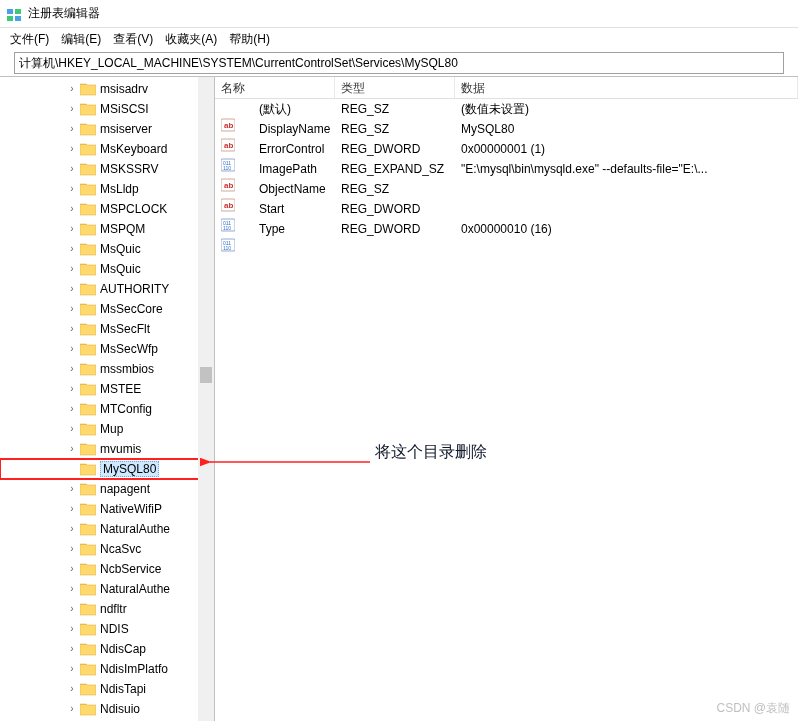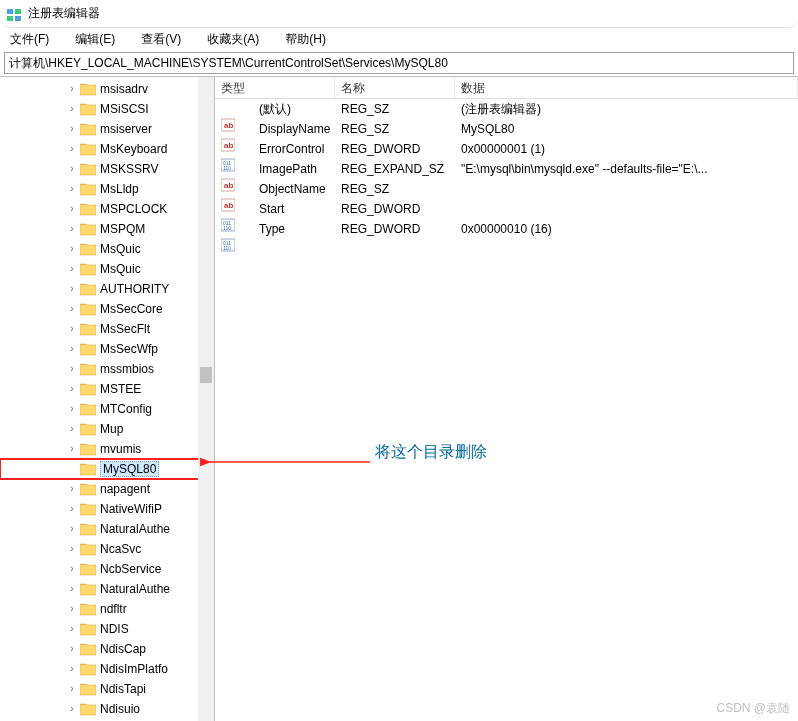--- a/index.html
+++ b/index.html
@@ -13,45 +13,44 @@
       position: relative;
       color: #000;
     }
     .titlebar {
       height: 28px;
       display: flex;
       align-items: center;
       padding: 0 6px;
       background: #fff;
       border-bottom: 1px solid #e0e0e0;
-      border-radius: 10px;
     }
     .reg-icon {
       width: 16px; height: 16px;
       margin-right: 6px;
       display: inline-flex;
       align-items: center;
       justify-content: center;
     }
     .menubar {
       height: 22px;
       display: flex;
       align-items: center;
-      gap: 14px;
+      gap: 0;
       padding: 0 4px;
       background: #fff;
     }
     .menubar .menu-item {
       padding: 2px 6px;
       cursor: default;
     }
     .addressbar {
       height: 22px;
       border: 1px solid #a0a0a0;
-      margin: 2px 4px;
+      margin: 2px 14px;
       padding: 2px 4px;
       background: #fff;
       font-size: 12px;
       white-space: nowrap;
       overflow: hidden;
     }
     .main {
       display: flex;
       height: calc(100% - 76px);
       border-top: 1px solid #c0c0c0;
@@ -152,21 +151,21 @@
     .annotation {
       position: absolute;
       left: 210px;
       top: 452px;
       pointer-events: none;
     }
     .annotation-text {
       position: absolute;
       left: 165px;
       top: -10px;
-      color: #0369a1;
+      color: #0f172a;
       font-size: 16px;
       white-space: nowrap;
     }
     .watermark {
       position: absolute;
       right: 8px;
       bottom: 4px;
       color: rgba(128,128,128,0.5);
       font-size: 12px;
     }
@@ -519,37 +518,37 @@
           <span class="label">Ndisuio</span>
         </div>
         <div class="tree-node"></div>
       </div>
     <div class="tree-scrollbar">
       <div class="scroll-thumb"></div>
     </div>
   </div>
   <div class="list-pane">
     <div class="list-header">
+      <div class="col col-name">名称</div>
       <div class="col col-type">类型</div>
-      <div class="col col-name">名称</div>
       <div class="col col-data">数据</div>
     </div>
     <div class="list-body" id="list-body">
         <div class="row">
           <div class="cell col-name">
             <span class="val-icon">
               <svg width="14" height="14" viewBox="0 0 14 14">
                 <rect x="0" y="1" width="14" height="12" rx="1" fill="#fff" stroke="#a05030" stroke-width="0.5"></rect>
                 <text x="3" y="10" font-size="8" font-weight="bold" fill="#c83030">ab</text>
               </svg>
             </span>
             <span>(默认)</span>
           </div>
           <div class="cell col-type">REG_SZ</div>
-          <div class="cell col-data">(注册表编辑器)</div>
+          <div class="cell col-data">(数值未设置)</div>
         </div>
         <div class="row">
           <div class="cell col-name">
             <span class="val-icon">
               <svg width="14" height="14" viewBox="0 0 14 14">
                 <rect x="0" y="1" width="14" height="12" rx="1" fill="#fff" stroke="#a05030" stroke-width="0.5"></rect>
                 <text x="3" y="10" font-size="8" font-weight="bold" fill="#c83030">ab</text>
               </svg>
             </span>
             <span>DisplayName</span>

